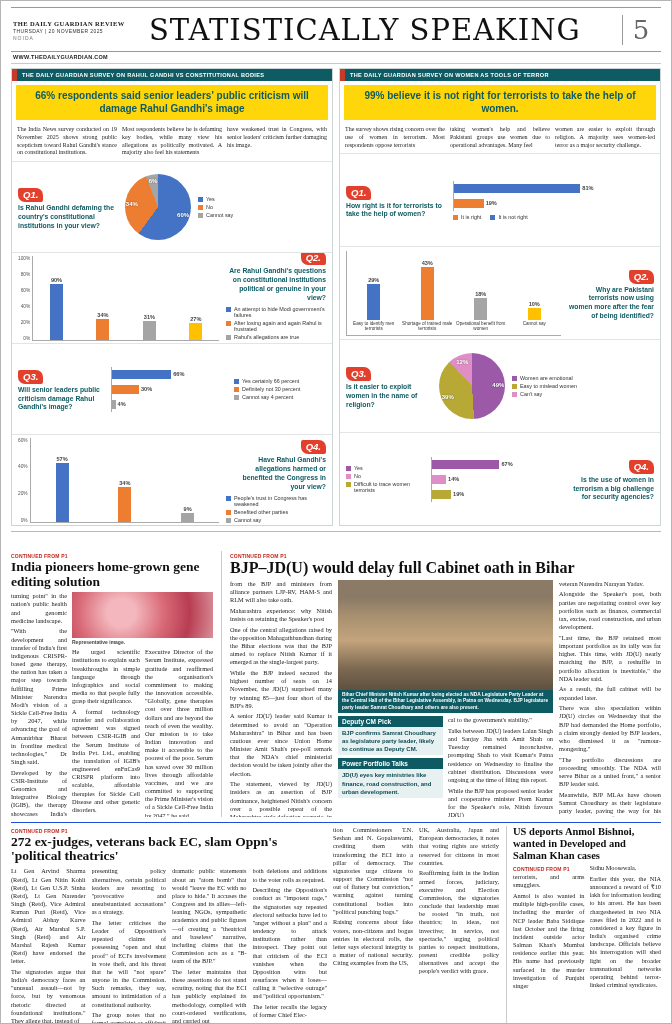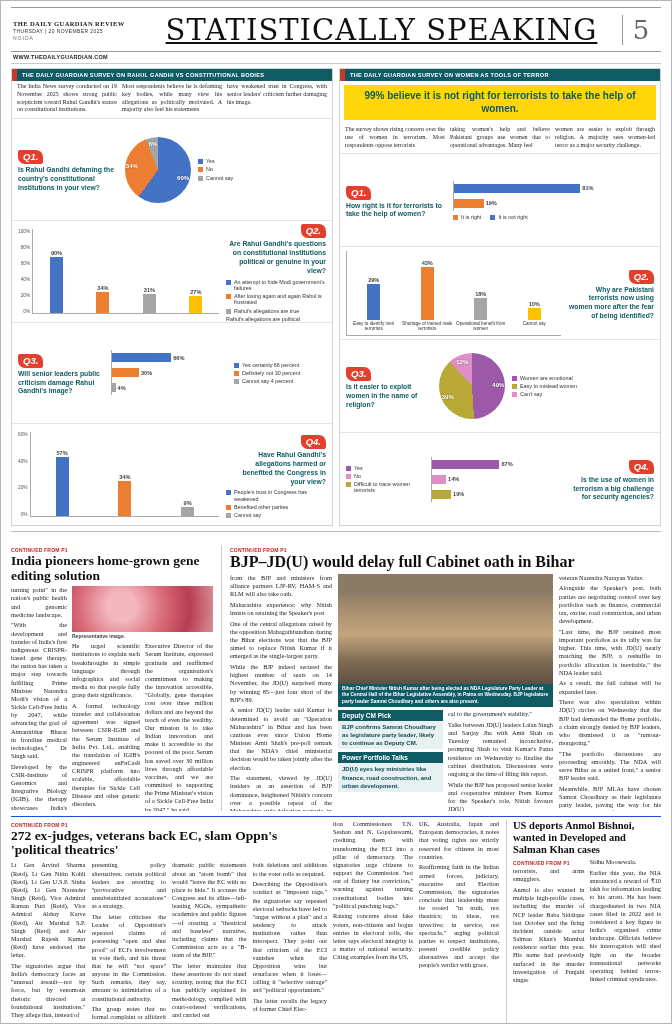--- a/index.html
+++ b/index.html
@@ -7,22 +7,22 @@
         padding:6px 10px;overflow:hidden;border:1px solid #b5b5b5;
         font-family:"Liberation Sans",sans-serif;color:#1a1a1a;}
 
   
   .masthead{display:flex;align-items:center;gap:8px;border-top:1px solid #999;
             border-bottom:1px solid #999;padding:5px 2px 4px;}
   .mast-left{width:128px;flex:none;}
   .mast-paper{font:700 6.5px "Liberation Serif",serif;letter-spacing:.4px;}
   .mast-date{font:400 5px "Liberation Sans",sans-serif;color:#333;margin-top:1px;letter-spacing:.4px;}
   .mast-city{font:400 5px "Liberation Sans",sans-serif;color:#777;margin-top:1px;letter-spacing:1px;}
-  .mast-title{flex:1;text-align:center;margin:0;font:400 29px "DejaVu Serif","Liberation Serif",serif;
-              letter-spacing:1px;color:#111;white-space:nowrap;text-decoration:underline;}
+  .mast-title{flex:1;text-align:left;margin:0;font:400 29px "DejaVu Serif","Liberation Serif",serif;
+              letter-spacing:1px;color:#111;white-space:nowrap;}
   .page-num{flex:none;width:36px;text-align:center;font:400 26px "DejaVu Serif",serif;color:#666;
             border-left:1px solid #999;}
   .url-bar{font:700 5.5px "Liberation Sans",sans-serif;color:#222;padding:2px 2px 3px;
            border-bottom:1px solid #c9c9c9;letter-spacing:.3px;}
 
   
   .surveys{display:flex;gap:6px;height:458px;margin-top:4px;}
   .panel{flex:1;display:flex;flex-direction:column;border:1px solid #ccd6d6;overflow:hidden;min-width:0;}
   .panel-header{background:#0e5b63;color:#fff;font:700 5.6px "Liberation Sans",sans-serif;
                 padding:3px 5px;letter-spacing:.3px;border-left:5px solid #c63a2a;flex:none;}
@@ -82,21 +82,21 @@
   .h-gene{font-size:13.5px;line-height:1.08;}
   .h-bjp{font-size:16px;line-height:1.05;}
   .h-judges{font-size:13.5px;line-height:1.05;margin-bottom:4px;}
   .h-bishnoi{font-size:10.5px;line-height:1.12;margin-bottom:3px;}
   .t{font:400 6.3px/1.3 "Liberation Serif","DejaVu Serif",serif;color:#191919;
      text-align:justify;overflow:hidden;min-width:0;}
   .t p{margin:0 0 2.5px;}
   .col{flex:1;overflow:hidden;min-width:0;}
 
   .mid{display:flex;gap:8px;height:266px;border-top:1px solid #b9b9b9;margin-top:5px;
-       padding-top:13px;overflow:hidden;}
+       padding-top:19px;overflow:hidden;}
   .gene{flex:0 0 202px;overflow:hidden;}
   .gene-body{display:flex;gap:5px;height:100%;}
   .gene-col1{flex:0 0 56px;}
   .gene-right{flex:1;min-width:0;}
   .gene-photo{height:46px;background:radial-gradient(circle at 35% 45%,#f3b7bd 0 15%,#d96a77 45%,#b83d52 72%,#d98f98);}
   .caption{font:700 5px "Liberation Sans",sans-serif;color:#444;margin:1px 0 3px;}
   .two{display:flex;gap:5px;}
 
   .bjp{flex:1;border-left:1px solid #ccc;padding-left:8px;overflow:hidden;min-width:0;}
   .bjp-body{display:flex;gap:6px;height:100%;}
@@ -132,20 +132,21 @@
     </div>
     <h1 class="mast-title">STATISTICALLY SPEAKING</h1>
     <div class="page-num">5</div>
   </header>
   <div class="url-bar">WWW.THEDAILYGUARDIAN.COM</div>
 
   <section class="surveys">
 
     <div class="panel">
       <div class="panel-header">THE DAILY GUARDIAN SURVEY ON RAHUL GANDHI VS CONSTITUTIONAL BODIES</div>
+      <div class="highlight">66% respondents said senior leaders' public criticism will damage Rahul Gandhi's image</div>
       <div class="intro">
         <p>The India News survey conducted on 19 November 2025 shows strong public scepticism toward Rahul Gandhi's stance on constitutional institutions.</p>
         <p>Most respondents believe he is defaming key bodies, while many view his allegations as politically motivated. A majority also feel his statements</p>
         <p>have weakened trust in Congress, with senior leaders' criticism further damaging his image.</p>
       </div>
 
       <div class="q-row">
         <div class="q-text">
           <span class="q-badge">Q1.</span>
           <p class="q-question">Is Rahul Gandhi defaming the country's constitutional institutions in your view?</p>

